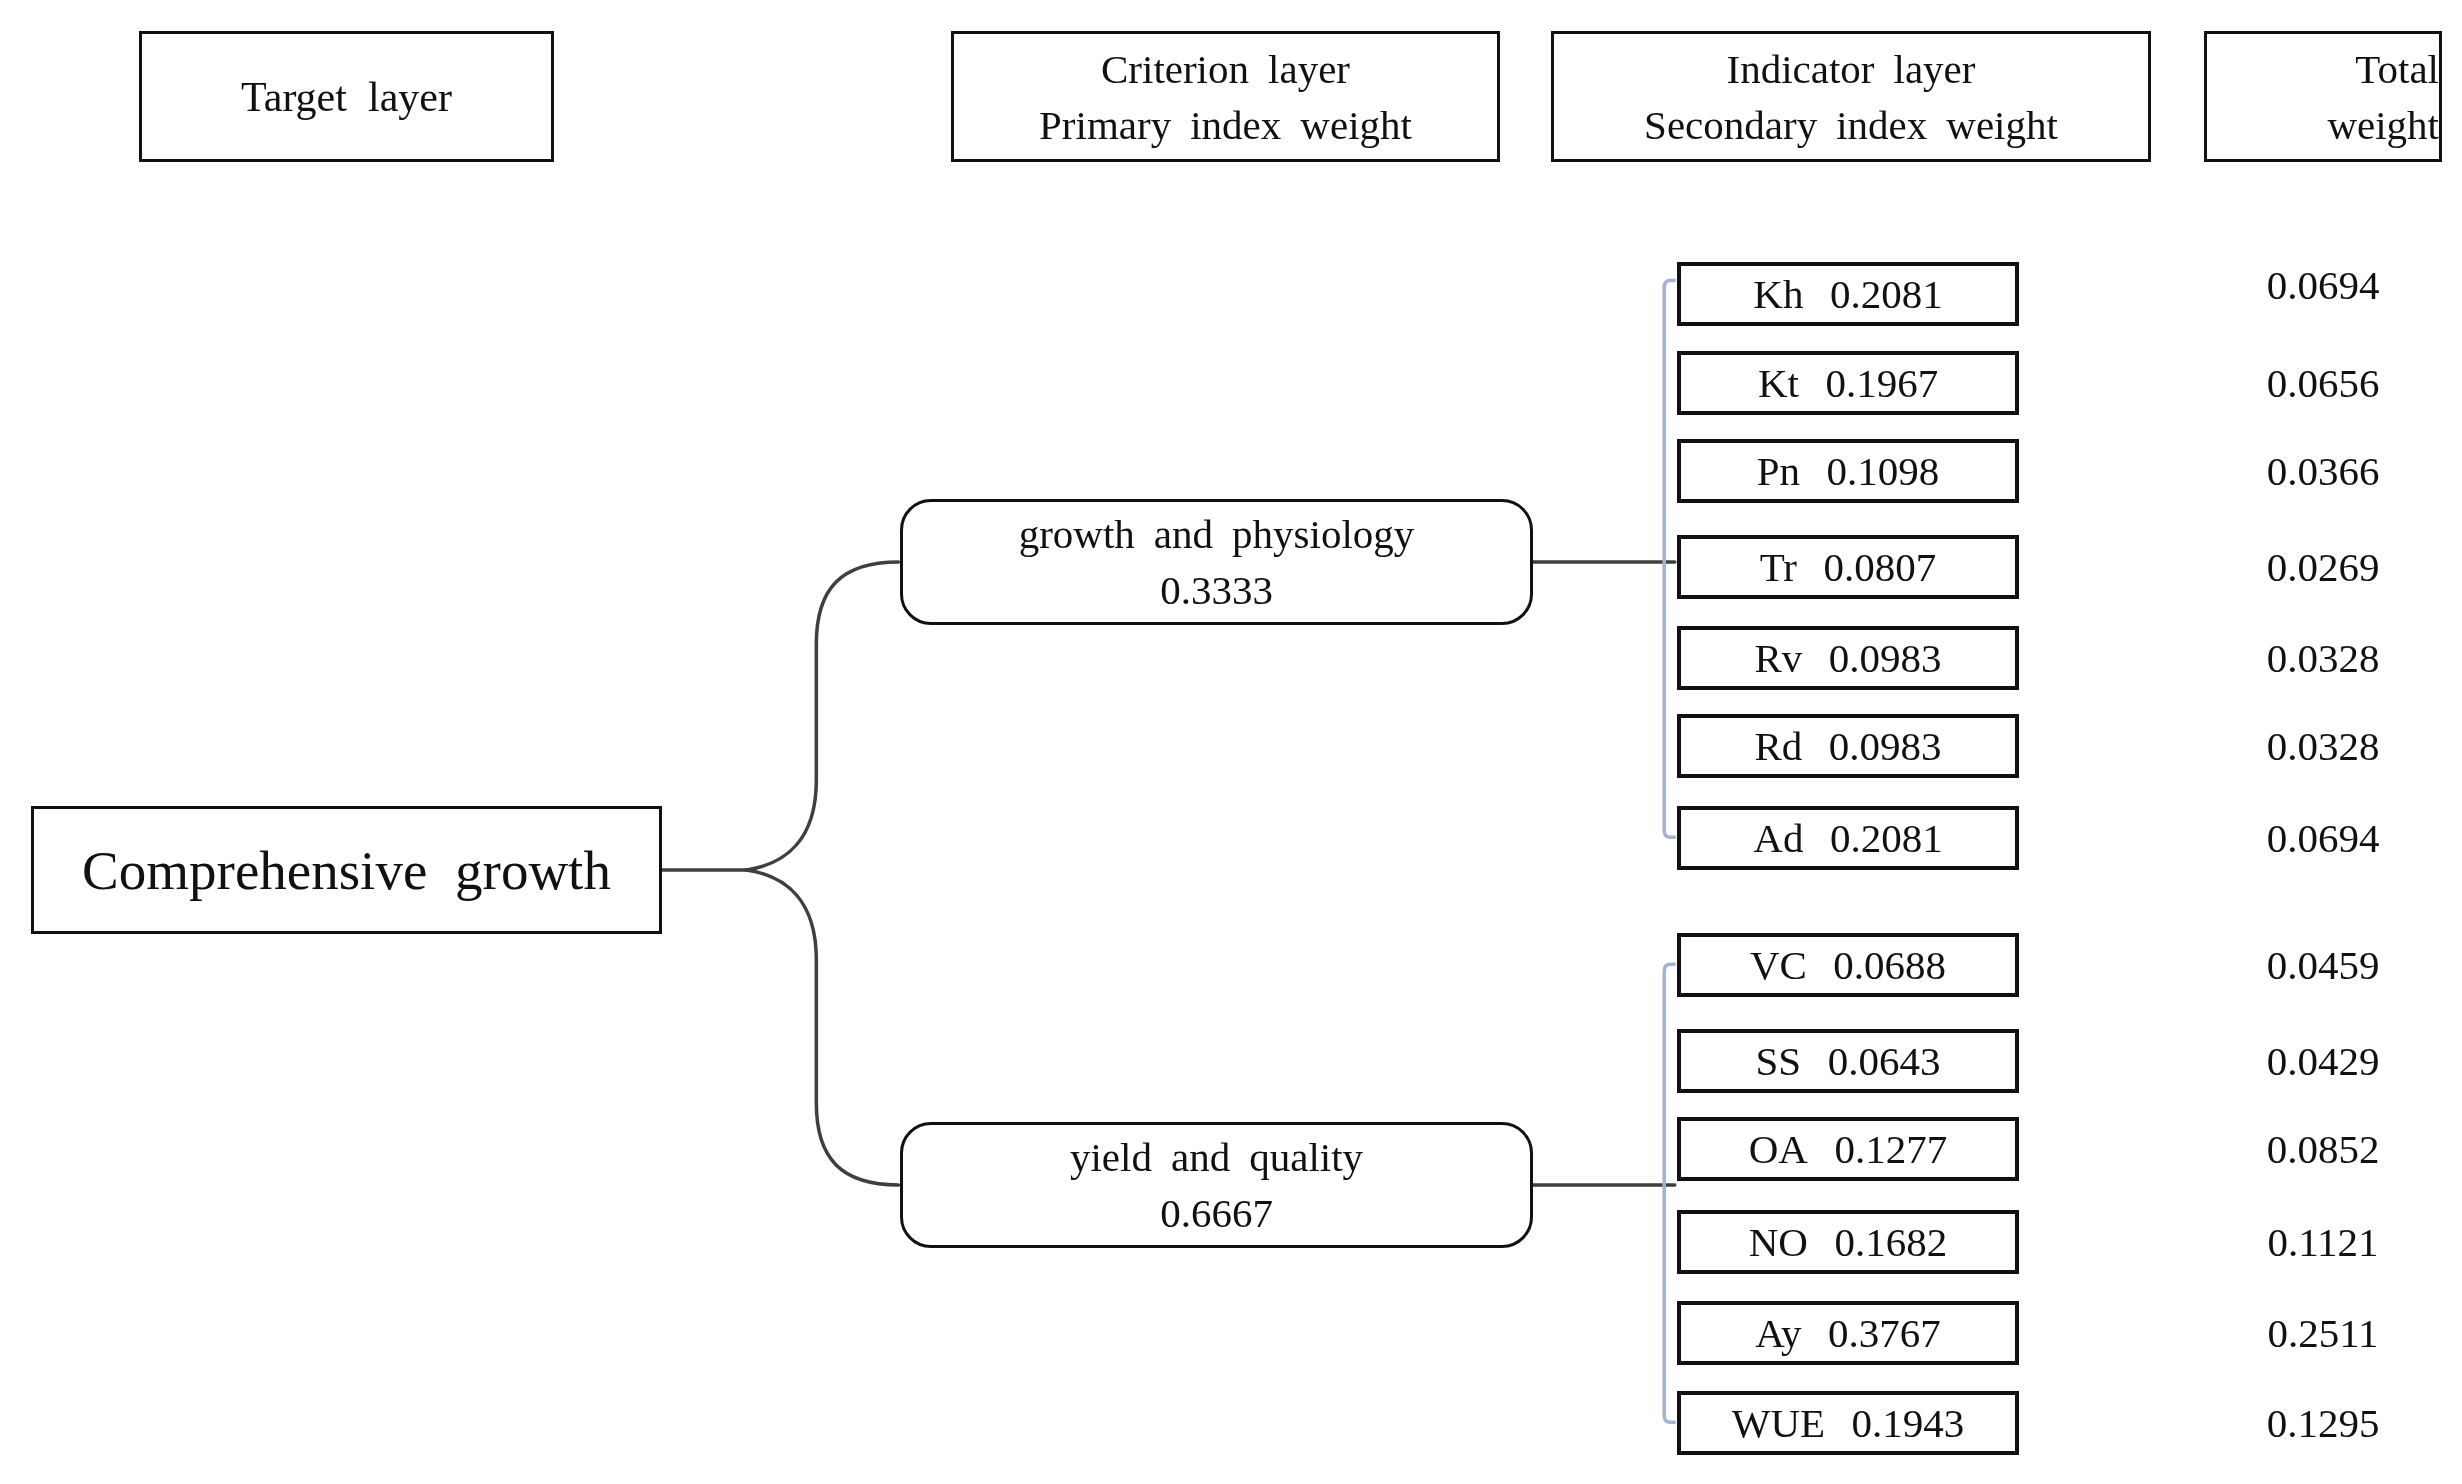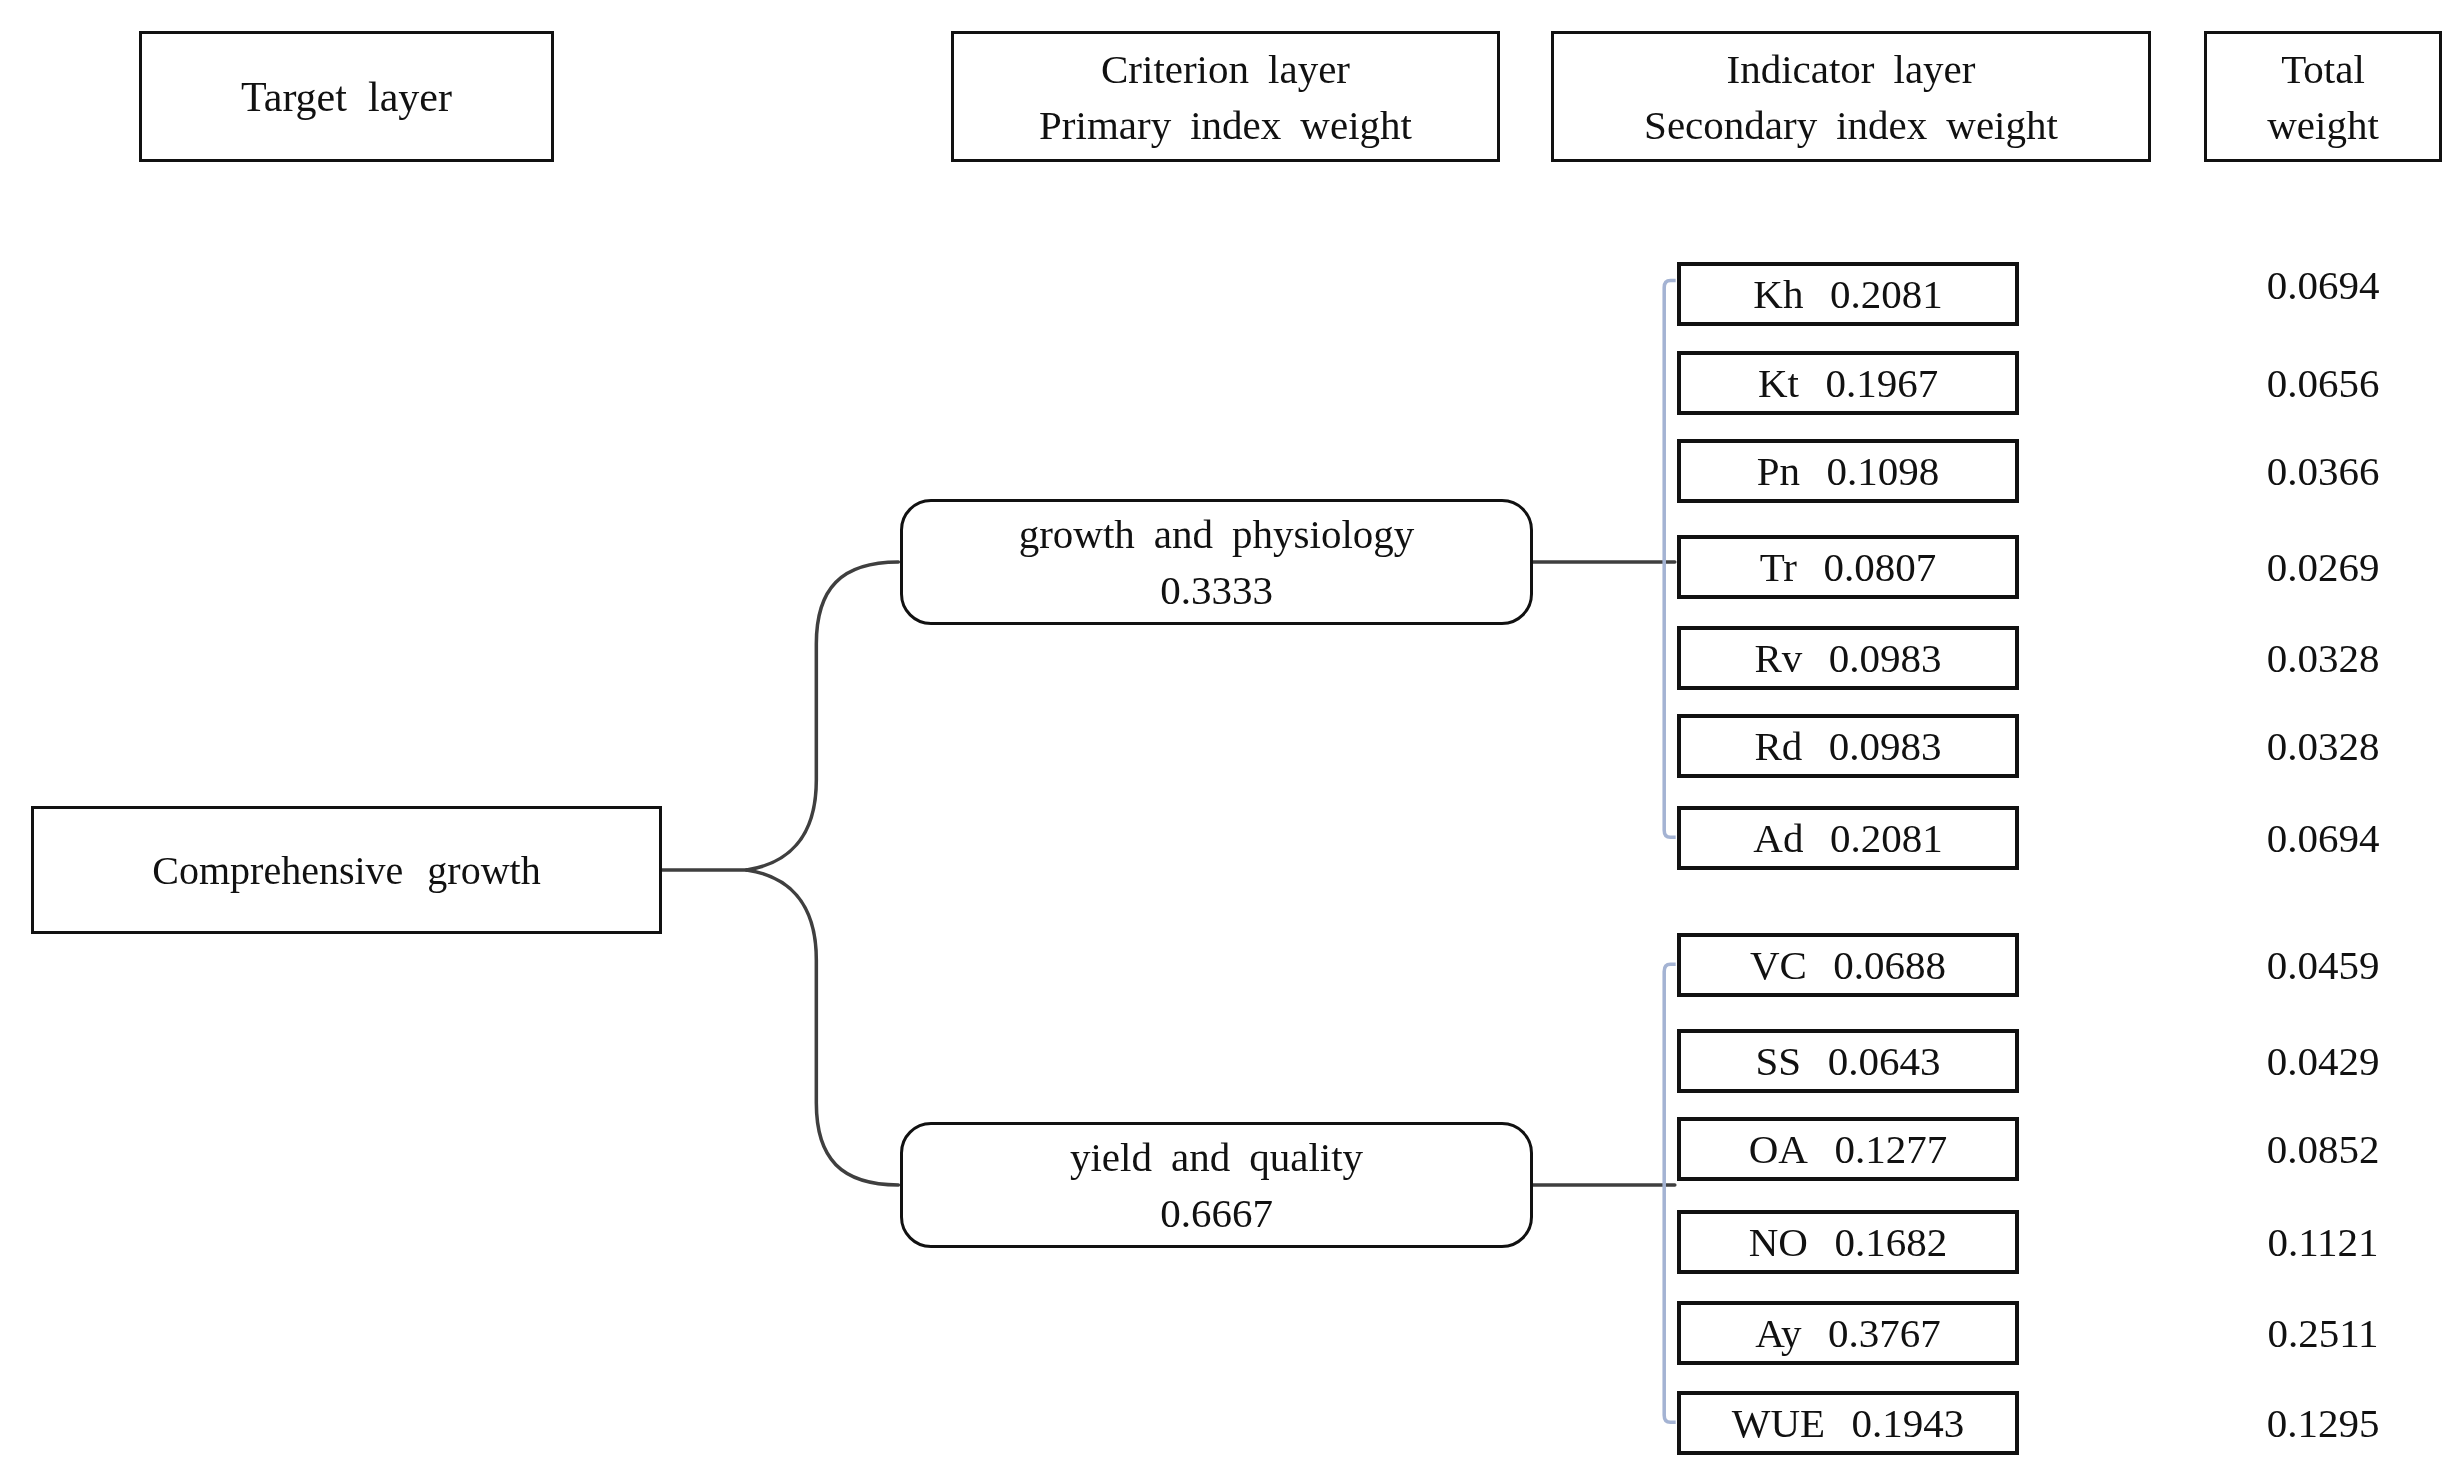--- a/index.html
+++ b/index.html
@@ -21,21 +21,21 @@
   .lines path.dark{stroke:var(--line);stroke-width:4px;stroke-linecap:round;}
   .lines path.bracket{stroke:var(--bracket);stroke-width:4px;stroke-linecap:butt;}
   .box{
     position:absolute;box-sizing:border-box;background:#fff;
     border:3.5px solid var(--border);
     display:flex;flex-direction:column;align-items:center;justify-content:center;
     text-align:center;
   }
   .hdr{font-size:41px;line-height:56px;word-spacing:8.8px;}
   .hdr-single{font-size:42px;word-spacing:10.6px;align-items:center;}
-  .root-box{font-size:40px;word-spacing:14px;}
+  .root-box{font-size:55px;word-spacing:14px;}
   .crit-box{font-size:41px;line-height:56px;word-spacing:8.8px;border-radius:31px;}
   .ind-box{
     position:absolute;box-sizing:border-box;background:#fff;
     border:4.4px solid var(--border);
     display:flex;flex-direction:row;align-items:center;justify-content:center;
     gap:26.5px;font-size:41px;
   }
   .total-val{
     position:absolute;box-sizing:border-box;
     display:flex;align-items:center;justify-content:center;
@@ -64,21 +64,21 @@
   <div class="box hdr" style="left:951px;top:31px;width:549px;height:131px;">
     <div>Criterion layer</div>
     <div>Primary index weight</div>
   </div>
 
   <div class="box hdr" style="left:1551px;top:31px;width:600px;height:131px;">
     <div>Indicator layer</div>
     <div>Secondary index weight</div>
   </div>
 
-  <div class="box hdr" style="left:2204px;top:31px;width:238px;height:131px;">
+  <div class="box hdr" style="left:2204px;top:31px;width:238px;height:131px;align-items:flex-end;">
     <div>Total</div>
     <div>weight</div>
   </div>
 
   <div class="box root-box" style="left:31px;top:806px;width:631px;height:128px;">
     <div>Comprehensive growth</div>
   </div>
 
   <div class="box crit-box" style="left:900px;top:499px;width:633px;height:126px;">
     <div>growth and physiology</div>

